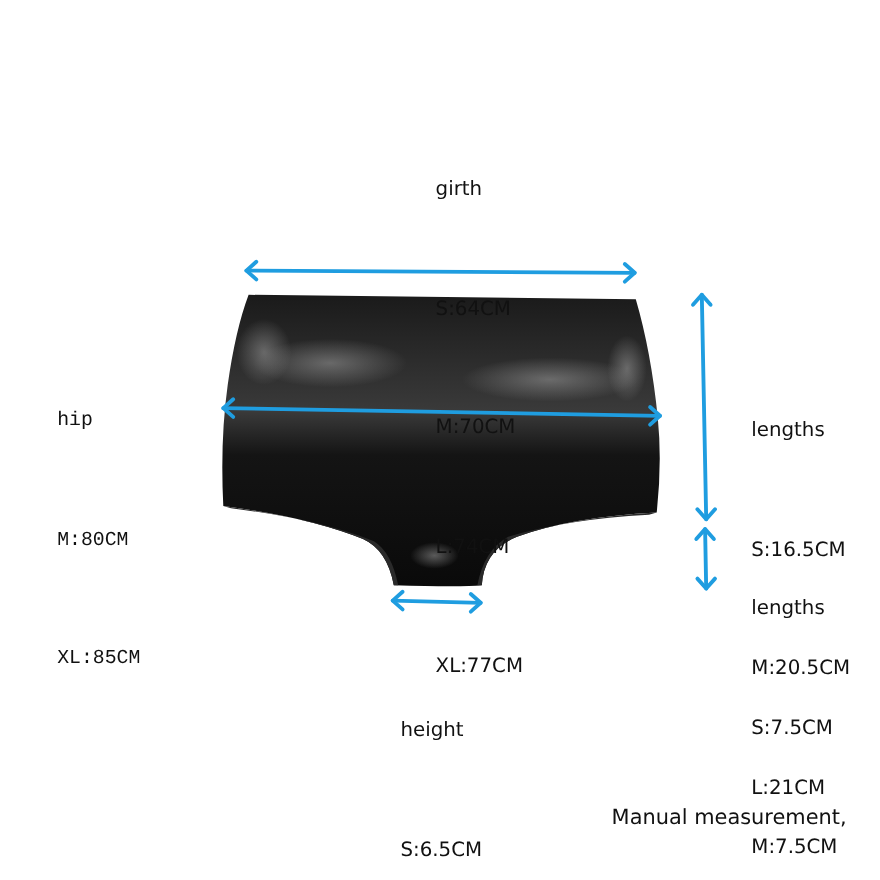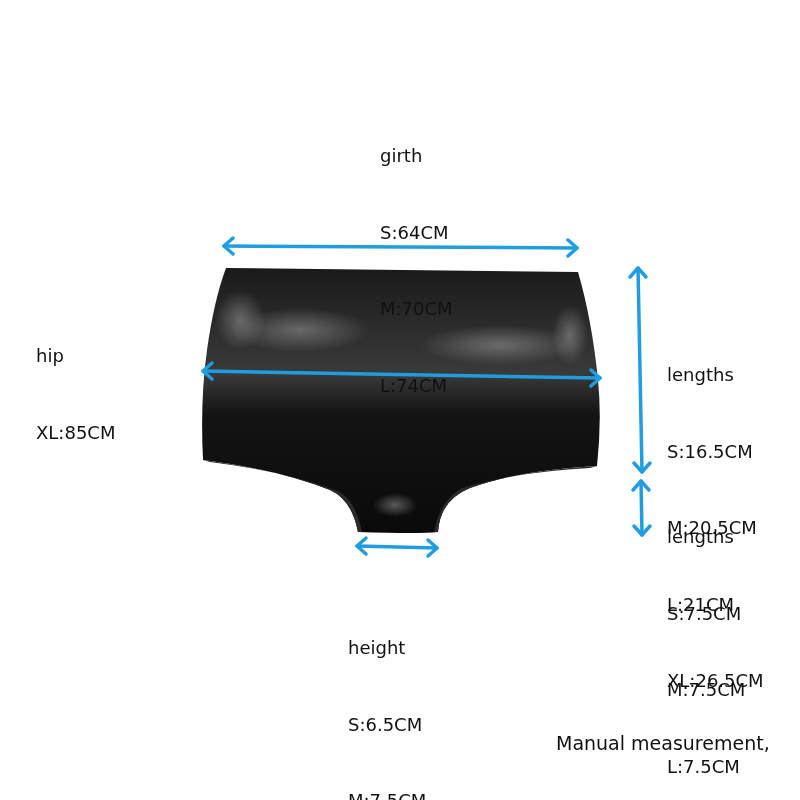--- a/index.html
+++ b/index.html
@@ -1,19 +1,19 @@
 <!DOCTYPE html>
 <html><head>
   <meta charset="utf-8">
   <style>
     html, body { margin: 0; padding: 0; background: #ffffff; }
     body { width: 800px; height: 800px; position: relative; overflow: hidden;
            font-family: "DejaVu Sans", sans-serif; color: #111; }
     .label { position: absolute; font-size: 18px; line-height: 25.5px; white-space: pre; }
-    .label div { margin: 0; }
+    .label div { margin: 16px; }
     #garment { position: absolute; left: 0; top: 0; }
     #arrows { position: absolute; left: 0; top: 0; }
     .note { position: absolute; font-size: 19px; line-height: 26px; text-align: left; }
   </style>
 </head>
 <body>
 
 <svg id="garment" width="800" height="800" viewBox="0 0 800 800">
   <defs>
     <linearGradient id="shine" x1="0" y1="0" x2="0" y2="1">
@@ -76,22 +76,23 @@
 </svg>
 
 <div class="label" style="left:380px; top:92px;">
   <div>girth</div>
   <div>S:64CM</div>
   <div>M:70CM</div>
   <div>L:74CM</div>
   <div>XL:77CM</div>
 </div>
 
-<div class="label" style="left:36px; top:292px;">
+<div class="label" style="left:36px; top:303px;font-family:Liberation Mono, monospace;">
   <div>hip</div>
+  <div>M:80CM</div>
   <div>XL:85CM</div>
 </div>
 
 <div class="label" style="left:667px; top:311px;">
   <div>lengths</div>
   <div>S:16.5CM</div>
   <div>M:20.5CM</div>
   <div>L:21CM</div>
   <div>XL:26.5CM</div>
 </div>

